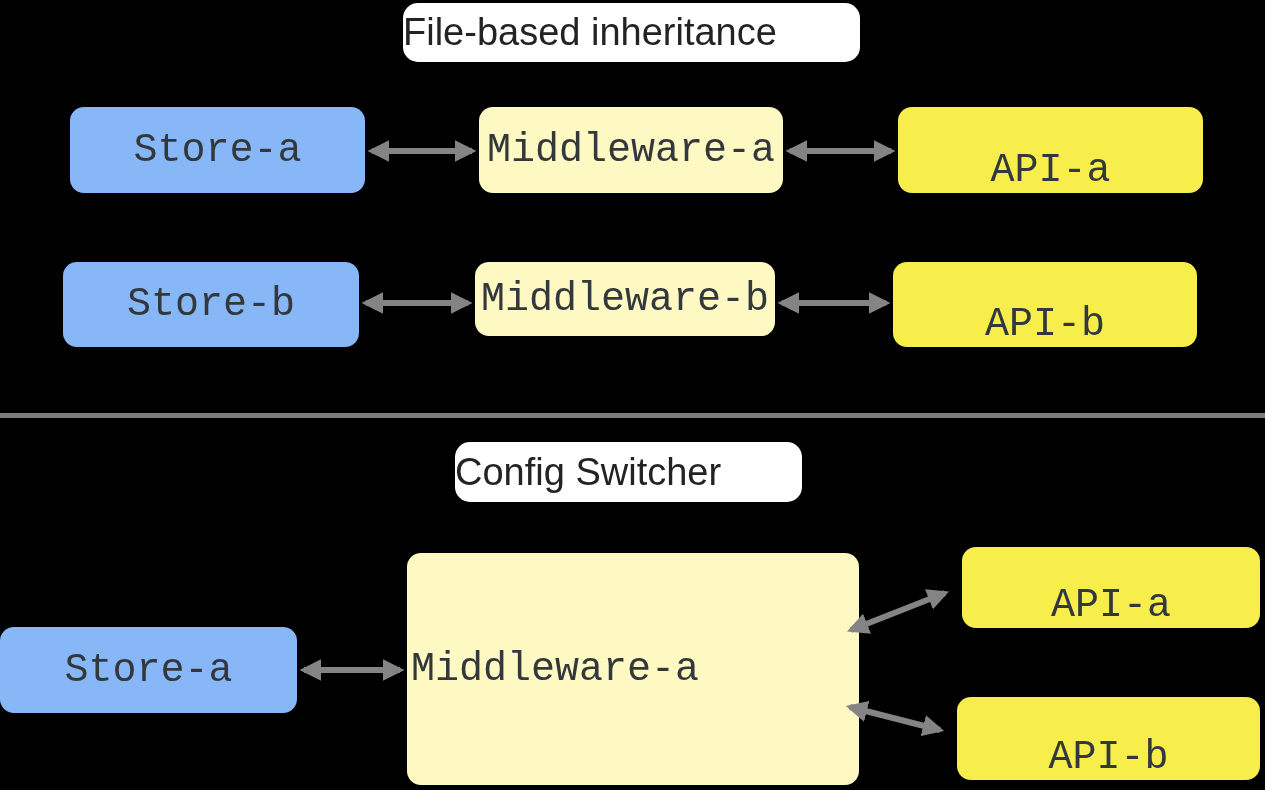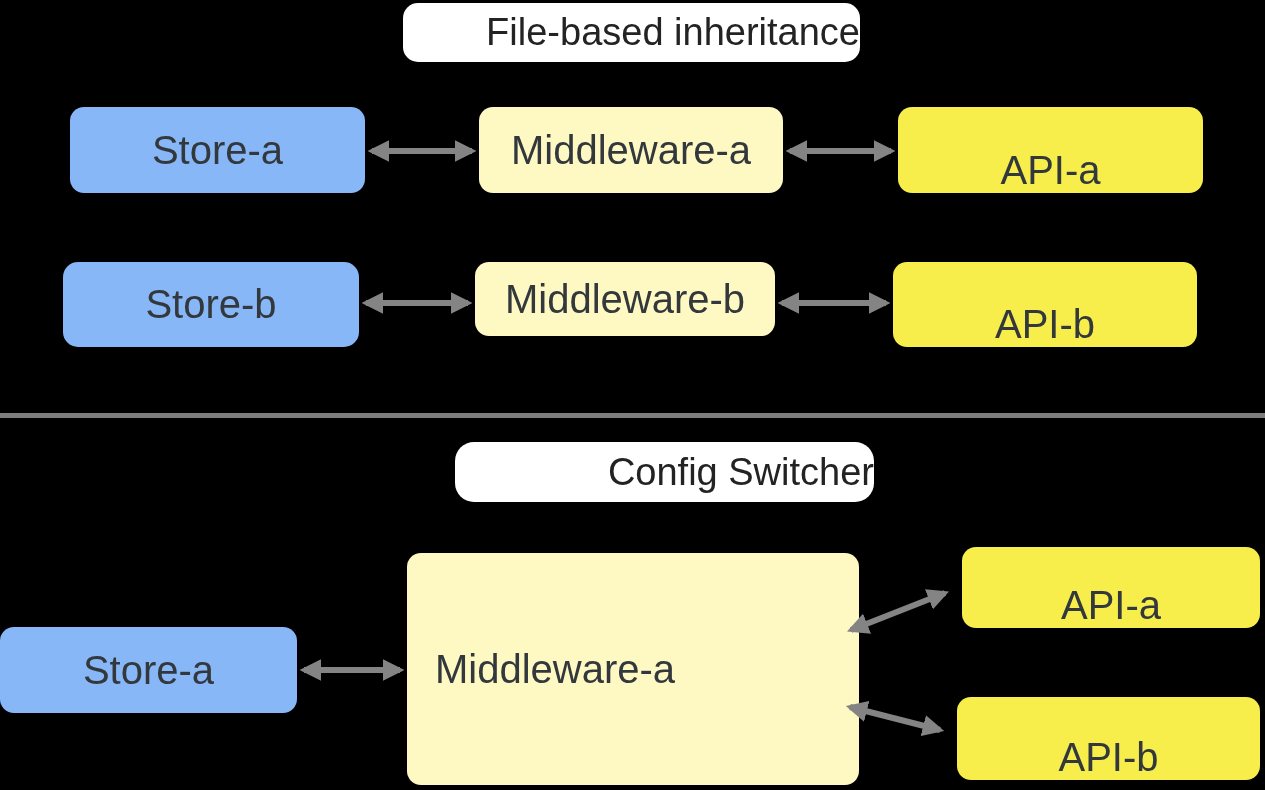--- a/index.html
+++ b/index.html
@@ -14,59 +14,60 @@
     background: #000000;
     overflow: hidden;
     font-family: "Liberation Sans", "DejaVu Sans", sans-serif;
   }
   .pill {
     position: absolute;
     background: #ffffff;
     border-radius: 15px;
     display: flex;
     align-items: center;
-    justify-content: flex-end;
+    justify-content: flex-start;
     color: #232323;
     font-size: 38px;
     font-weight: 500;
     white-space: nowrap;
   }
   .node {
     position: absolute;
     border-radius: 14px;
     display: flex;
     align-items: center;
     justify-content: center;
     color: #33383d;
     font-size: 40px;
     font-weight: 500;
     white-space: nowrap;
+    font-family: Liberation Mono, monospace;
   }
   .store  { background: #88b7f8; }
   .mw     { background: #fef9c3; }
   .api    { background: #f7ee4b; align-items: flex-end; }
 
   
   .title1      { left: 403px; top: 3px;   width: 457px; height: 59px; }
   .s1-store-a  { left: 70px;  top: 107px; width: 295px; height: 86px; }
   .s1-mw-a     { left: 479px; top: 107px; width: 304px; height: 86px; }
   .s1-api-a    { left: 898px; top: 107px; width: 305px; height: 86px; }
-  .s1-store-b  { left: 63px;  top: 262px; width: 296px; height: 85px; border-radius: 15px; }
+  .s1-store-b  { left: 63px;  top: 262px; width: 296px; height: 85px; }
   .s1-mw-b     { left: 475px; top: 262px; width: 300px; height: 74px; }
   .s1-api-b    { left: 893px; top: 262px; width: 304px; height: 85px; }
 
   .divider {
     position: absolute;
     left: 0; top: 413px;
     width: 1265px; height: 5px;
     background: #7d7d7d;
   }
 
   
-  .title2      { left: 455px; top: 442px; width: 419px; height: 60px; border-radius: 19px; }
+  .title2      { left: 455px; top: 442px; width: 347px; height: 60px; }
   .s2-store-a  { left: 0px;   top: 627px; width: 297px; height: 86px; }
   .s2-mw-a     { left: 407px; top: 553px; width: 452px; height: 232px; justify-content: flex-start; }
   .s2-mw-a .mw-label {
     position: absolute;
     left: 10px; top: 0;
     width: 276px; height: 232px;
     display: flex; align-items: center; justify-content: center;
   }
   .s2-api-a { left: 962px; top: 547px; width: 298px; height: 81px; }
   .s2-api-b { left: 957px; top: 697px; width: 303px; height: 83px; }

